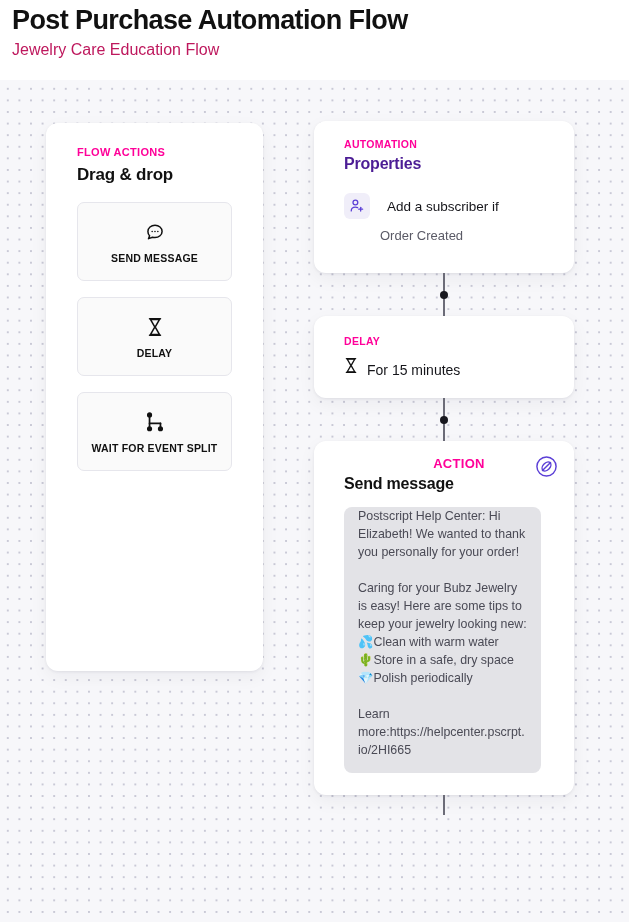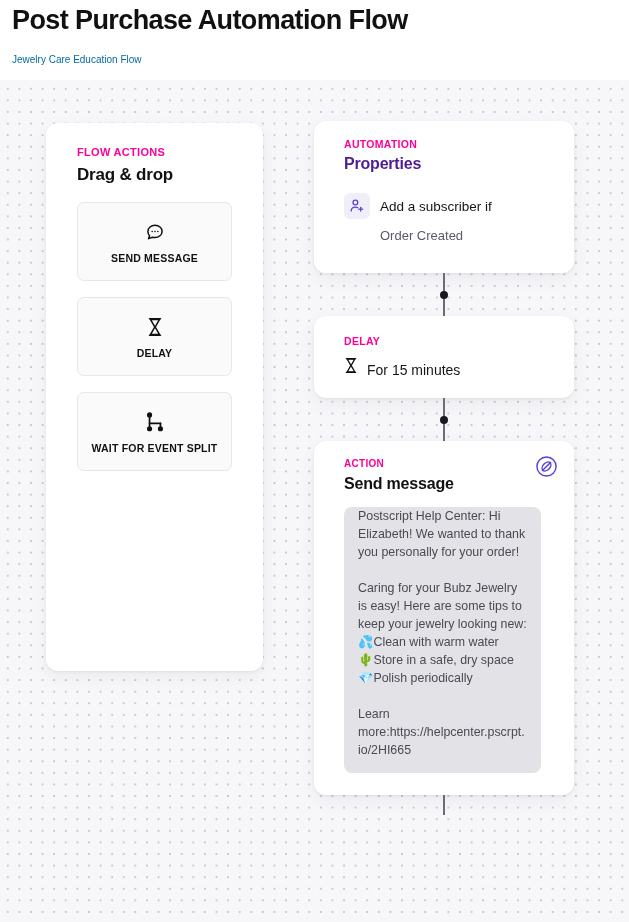--- a/index.html
+++ b/index.html
@@ -31,23 +31,23 @@
   }
   .header-title {
     font-size: 27px;
     font-weight: bold;
     letter-spacing: -0.6px;
     color: #111111;
     line-height: 32px;
     white-space: nowrap;
   }
   .header-subtitle {
-    margin-top: 16px;
-    font-size: 10px;
-    color: #0369a1;
+    margin-top: 6px;
+    font-size: 16px;
+    color: #be185d;
     line-height: 16px;
   }
 
   
   .canvas {
     position: absolute;
     left: 0; top: 80px;
     width: 629px;
     height: 846px;
     background-color: #f7f7fa;
@@ -136,21 +136,21 @@
     margin-top: 4px;
     font-size: 16px;
     font-weight: bold;
     color: #4c1d95;
     letter-spacing: -0.2px;
   }
   .trigger-row {
     margin-top: 20px;
     display: flex;
     align-items: center;
-    gap: 10px;
+    gap: 17px;
   }
   .trigger-icon-box {
     width: 26px; height: 26px;
     border-radius: 6px;
     background: #f0eef9;
     display: flex; align-items: center; justify-content: center;
     flex: 0 0 auto;
   }
   .trigger-label {
     font-size: 13.5px;
@@ -192,21 +192,21 @@
     align-items: flex-end;
     gap: 9px;
   }
   .delay-text {
     font-size: 14px;
     color: #15151a;
   }
 
   
   .node-action { padding: 16px 0 22px 30px; }
-  .node-action .eyebrow { font-size: 10px; }
+  .node-action .eyebrow { font-size: 13px; text-align: center; }
   .node-action .node-heading {
     margin-top: 4px;
     font-size: 16px;
     font-weight: bold;
     color: #111111;
     letter-spacing: -0.2px;
   }
   .hidden-badge {
     position: absolute;
     right: 16px; top: 14px;

